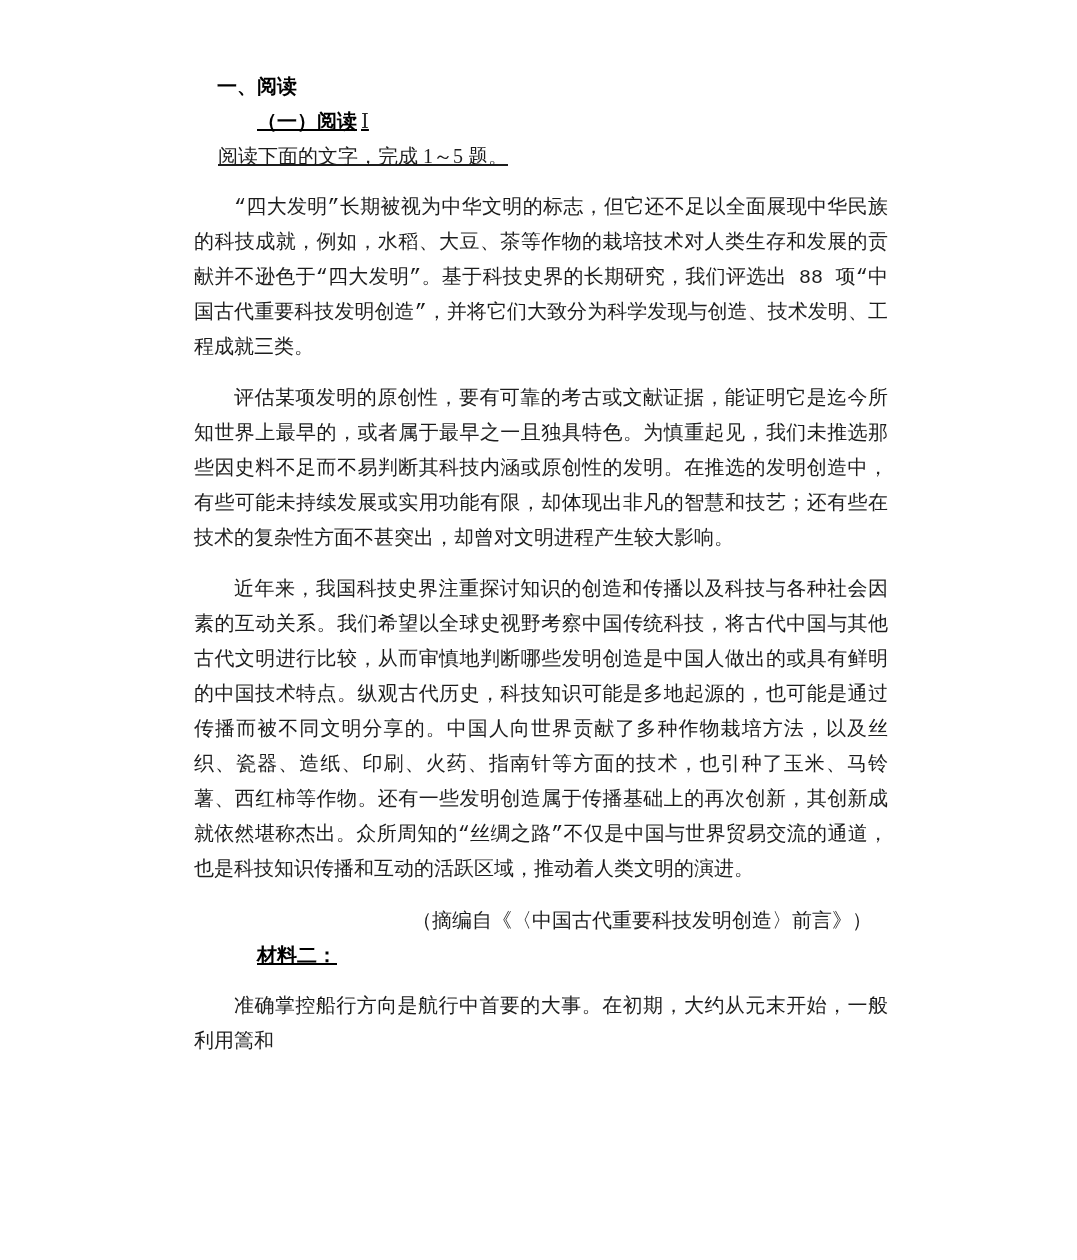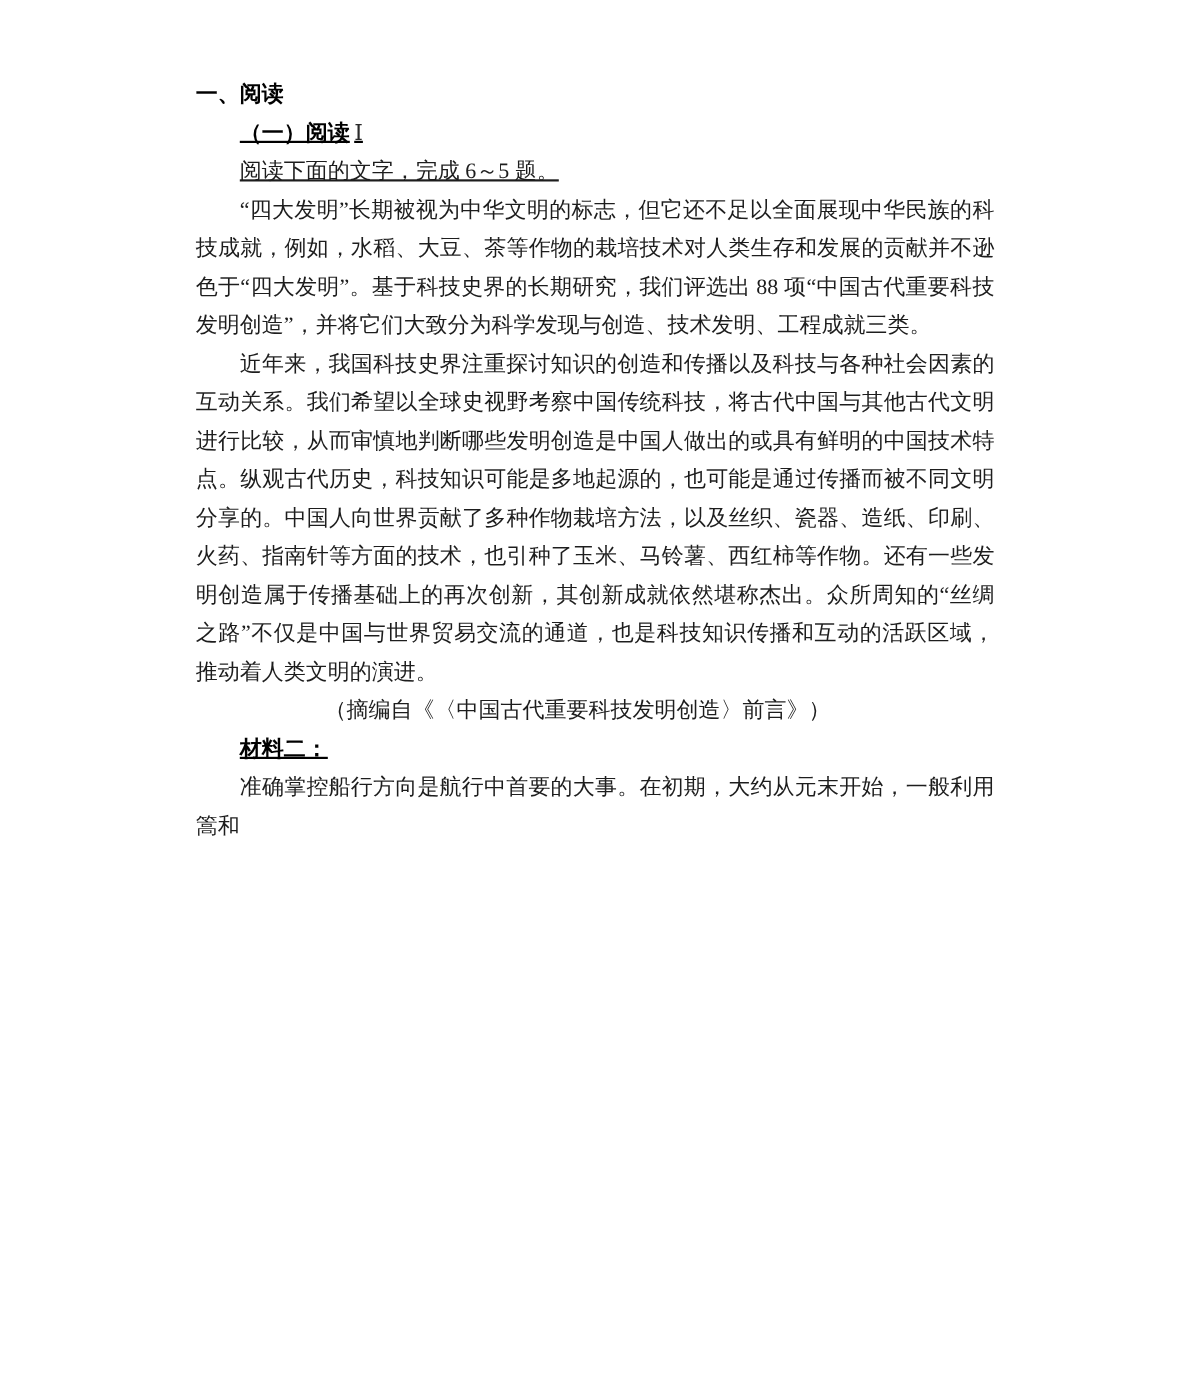--- a/index.html
+++ b/index.html
@@ -20,58 +20,61 @@
     top: 69px;
     left: 178px;
     width: 726px;
     font-size: 20px;
     line-height: 35px;
   }
   .heading {
     font-family: "Liberation Sans", "DejaVu Sans", sans-serif;
     font-weight: bold;
     color: #000000;
+    margin-left: 39px;
   }
   .indent {
     text-indent: 2em;
     text-decoration: underline;
   }
   .para {
-    margin: 0;
+    margin: 16px;
     text-indent: 2em;
     text-align: justify;
     text-justify: inter-ideograph;
+    font-family: Liberation Mono, monospace;
   }
   .numeral {
     font-weight: normal;
     font-family: "Liberation Serif", "DejaVu Serif", serif;
     padding-left: 4px;
     color: #2a2a2a;
   }
   .attribution {
-    text-align: center;
+    text-align: right;
     padding-right: 32px;
   }
 </style>
 </head>
 <body>
 
 <div class="page">
 
   <div class="heading">一、阅读</div>
 
   <div class="heading indent">
     <span>（一）阅读</span><span class="numeral">Ⅰ</span>
   </div>
 
-  <div class="indent">阅读下面的文字，完成 6～5 题。</div>
+  <div class="indent">阅读下面的文字，完成 1～5 题。</div>
 
 
   <p class="para">“四大发明”长期被视为中华文明的标志，但它还不足以全面展现中华民族的科技成就，例如，水稻、大豆、茶等作物的栽培技术对人类生存和发展的贡献并不逊色于“四大发明”。基于科技史界的长期研究，我们评选出 88 项“中国古代重要科技发明创造”，并将它们大致分为科学发现与创造、技术发明、工程成就三类。</p>
 
+  <p class="para">评估某项发明的原创性，要有可靠的考古或文献证据，能证明它是迄今所知世界上最早的，或者属于最早之一且独具特色。为慎重起见，我们未推选那些因史料不足而不易判断其科技内涵或原创性的发明。在推选的发明创造中，有些可能未持续发展或实用功能有限，却体现出非凡的智慧和技艺；还有些在技术的复杂性方面不甚突出，却曾对文明进程产生较大影响。</p>
 
 
   <p class="para">近年来，我国科技史界注重探讨知识的创造和传播以及科技与各种社会因素的互动关系。我们希望以全球史视野考察中国传统科技，将古代中国与其他古代文明进行比较，从而审慎地判断哪些发明创造是中国人做出的或具有鲜明的中国技术特点。纵观古代历史，科技知识可能是多地起源的，也可能是通过传播而被不同文明分享的。中国人向世界贡献了多种作物栽培方法，以及丝织、瓷器、造纸、印刷、火药、指南针等方面的技术，也引种了玉米、马铃薯、西红柿等作物。还有一些发明创造属于传播基础上的再次创新，其创新成就依然堪称杰出。众所周知的“丝绸之路”不仅是中国与世界贸易交流的通道，也是科技知识传播和互动的活跃区域，推动着人类文明的演进。</p>
 
 
   <div class="attribution">（摘编自《〈中国古代重要科技发明创造〉前言》）</div>
 
   <div class="heading indent">材料二：</div>
 
   <p class="para">准确掌控船行方向是航行中首要的大事。在初期，大约从元末开始，一般利用篙和</p>

